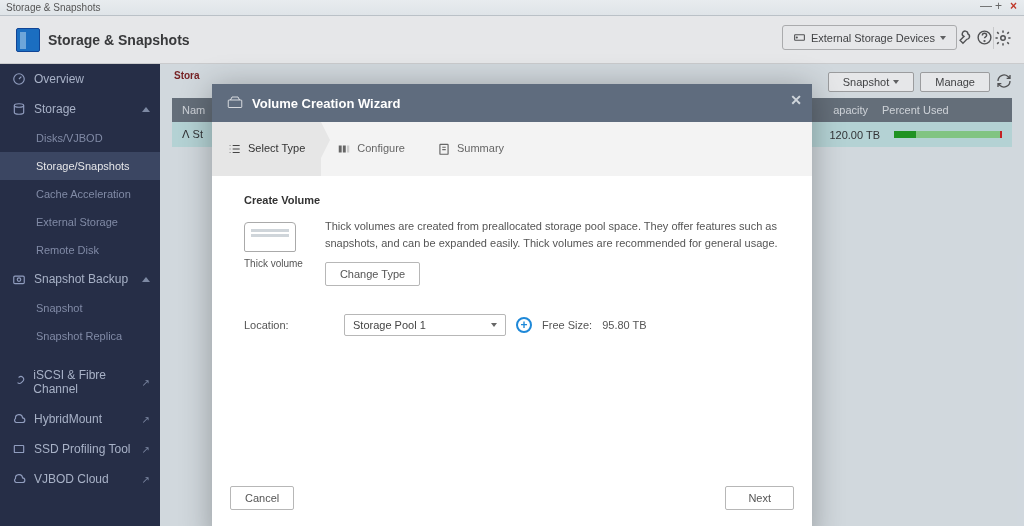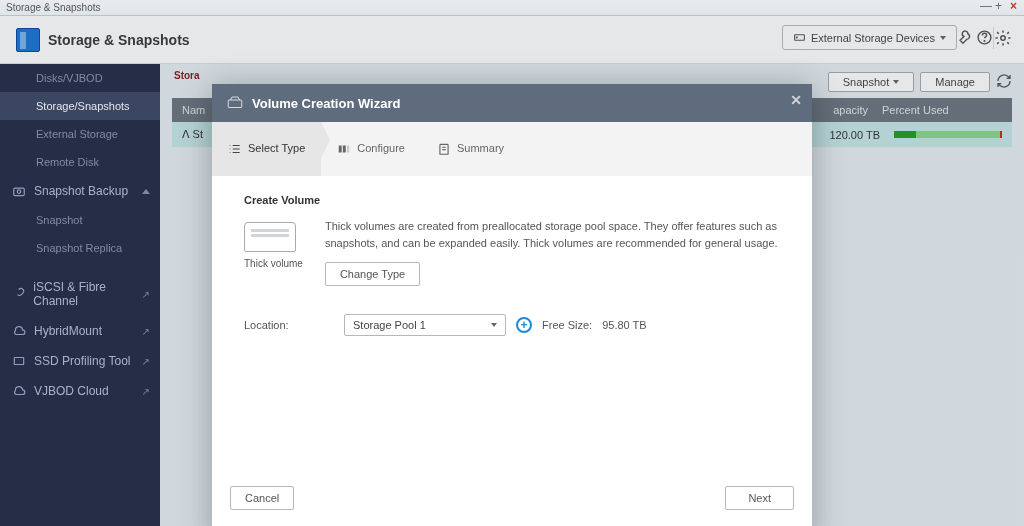--- a/index.html
+++ b/index.html
@@ -117,25 +117,43 @@
           <circle cx="12" cy="12" r="3"></circle>
           <path d="M12 2v3M12 19v3M4.2 4.2l2.1 2.1M17.7 17.7l2.1 2.1M2 12h3M19 12h3M4.2 19.8l2.1-2.1M17.7 6.3l2.1-2.1"></path>
         </svg>
     </div>
   </div>
 </div>
 
 <div class="main">
 
   <div class="sidebar">
+    <div class="sb-item">
+      <svg width="14" height="14" viewBox="0 0 24 24" fill="none" stroke="#9eabcf" stroke-width="2">
+          <circle cx="12" cy="12" r="9"></circle>
+          <path d="M12 12l4-4"></path>
+        </svg>
+      <span>Overview</span>
+    </div>
+    <div class="sb-item">
+      <svg width="14" height="14" viewBox="0 0 24 24" fill="none" stroke="#9eabcf" stroke-width="2">
+          <ellipse cx="12" cy="6" rx="8" ry="3"></ellipse>
+          <path d="M4 6v12c0 1.7 3.6 3 8 3s8-1.3 8-3V6"></path>
+        </svg>
+      <span>Storage</span>
+      <span class="sb-chevron"></span>
+    </div>
     <div class="sb-item indent">
         <span>Disks/VJBOD</span>
       </div>
     <div class="sb-item indent active">
         <span>Storage/Snapshots</span>
+      </div>
+    <div class="sb-item indent">
+        <span>Cache Acceleration</span>
       </div>
     <div class="sb-item indent">
         <span>External Storage</span>
       </div>
     <div class="sb-item indent">
         <span>Remote Disk</span>
       </div>
 
     <div class="sb-item">
       <svg width="14" height="14" viewBox="0 0 24 24" fill="none" stroke="#9eabcf" stroke-width="2">

